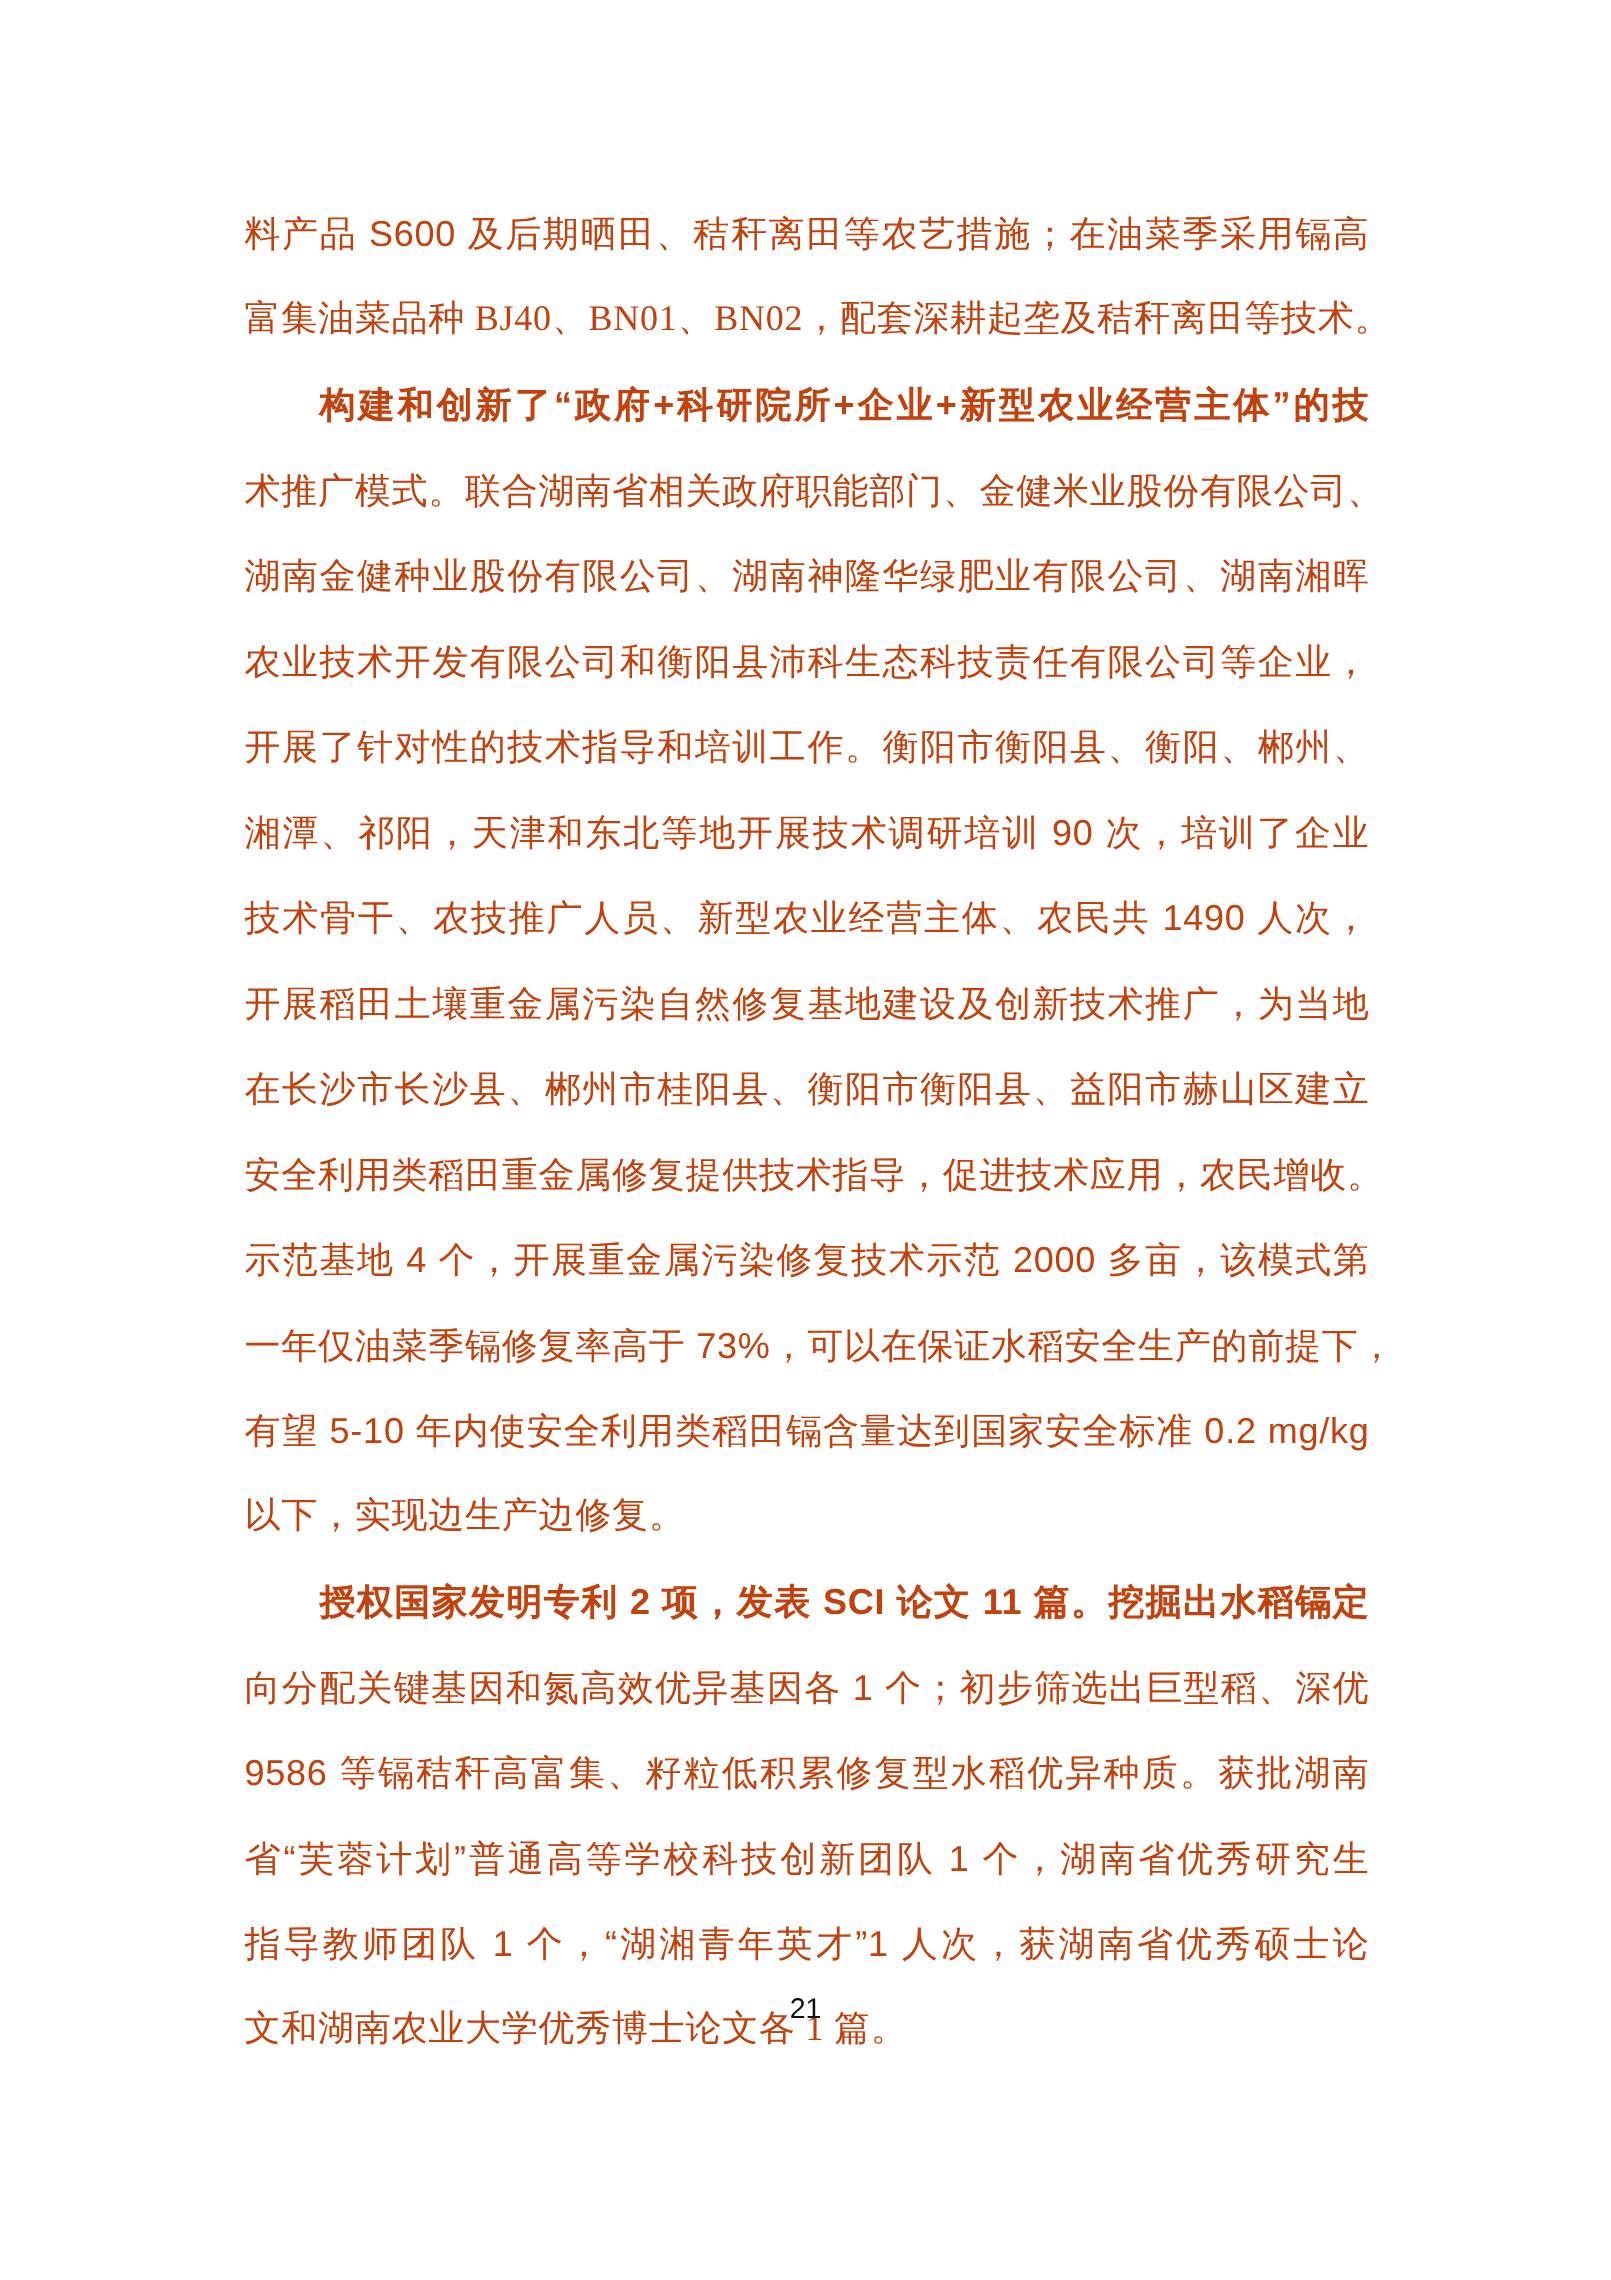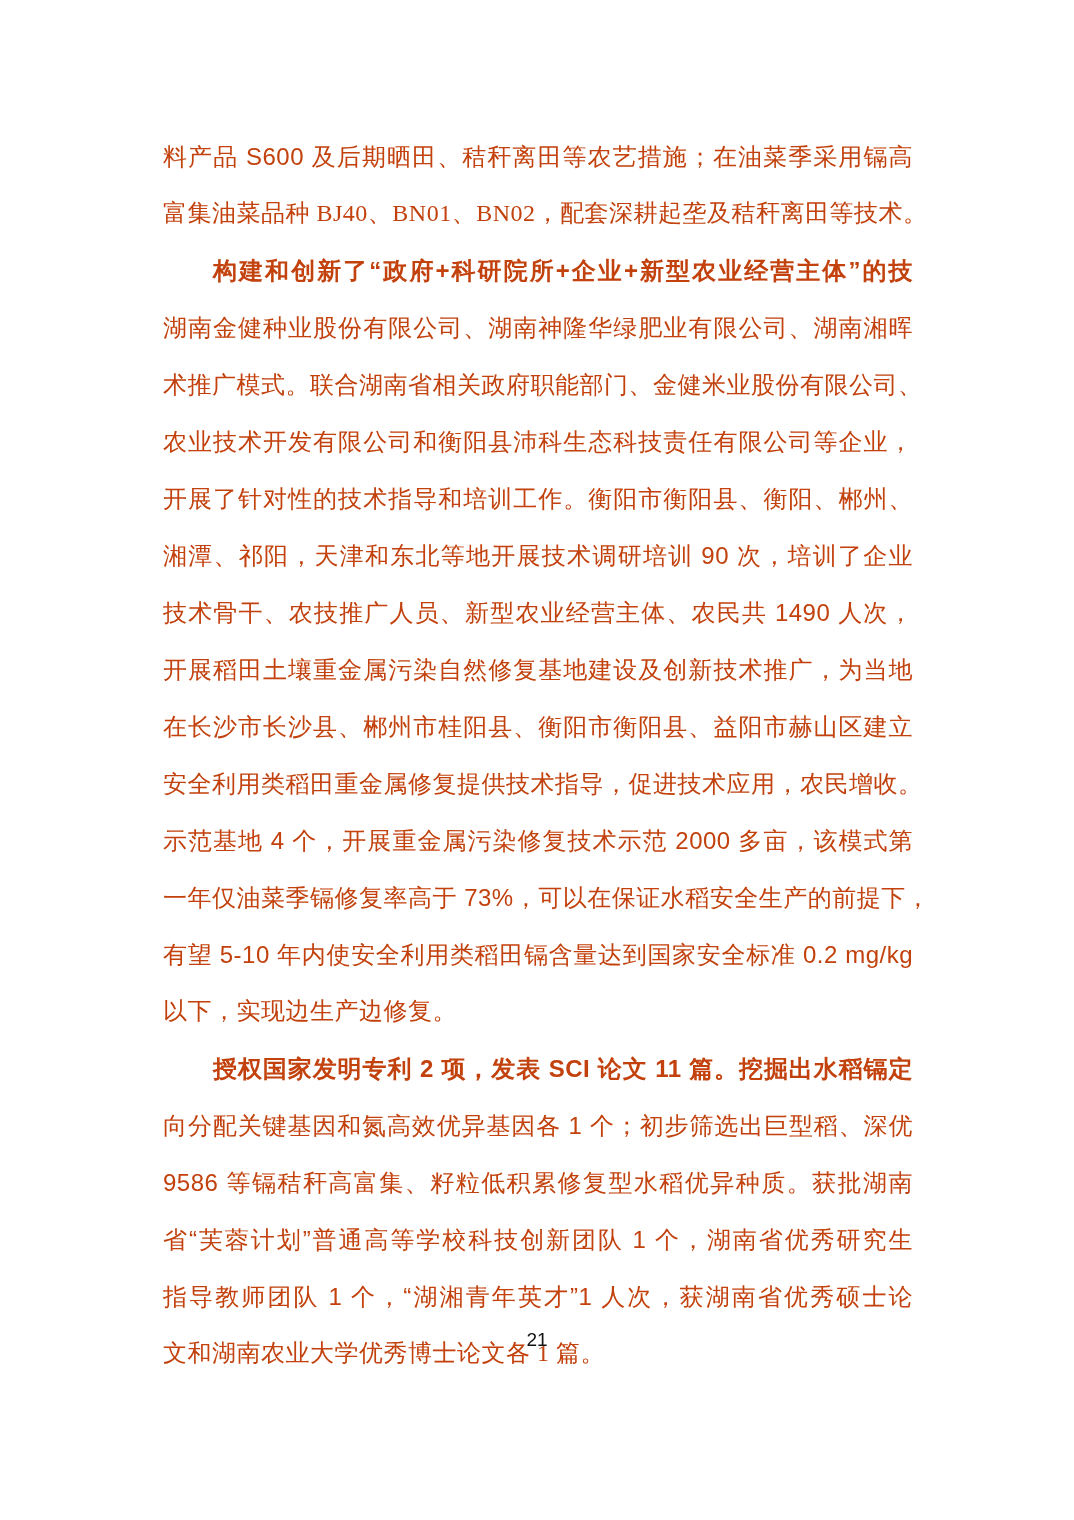--- a/index.html
+++ b/index.html
@@ -60,22 +60,22 @@
 </style>
 </head>
 <body>
 
 <div class="page">
 
   <div class="textblock">
     <div class="line">料产品 S600 及后期晒田、秸秆离田等农艺措施；在油菜季采用镉高</div>
     <div class="line pend">富集油菜品种 BJ40、BN01、BN02，配套深耕起垄及秸秆离田等技术。</div>
     <div class="line indent">构建和创新了“政府+科研院所+企业+新型农业经营主体”的技</div>
+    <div class="line">术推广模式。联合湖南省相关政府职能部门、金健米业股份有限公司、</div>
     <div class="line">湖南金健种业股份有限公司、湖南神隆华绿肥业有限公司、湖南湘晖</div>
-    <div class="line">术推广模式。联合湖南省相关政府职能部门、金健米业股份有限公司、</div>
     <div class="line">农业技术开发有限公司和衡阳县沛科生态科技责任有限公司等企业，</div>
     <div class="line">开展了针对性的技术指导和培训工作。衡阳市衡阳县、衡阳、郴州、</div>
     <div class="line">湘潭、祁阳，天津和东北等地开展技术调研培训 90 次，培训了企业</div>
     <div class="line">技术骨干、农技推广人员、新型农业经营主体、农民共 1490 人次，</div>
     <div class="line">开展稻田土壤重金属污染自然修复基地建设及创新技术推广，为当地</div>
     <div class="line">在长沙市长沙县、郴州市桂阳县、衡阳市衡阳县、益阳市赫山区建立</div>
     <div class="line">安全利用类稻田重金属修复提供技术指导，促进技术应用，农民增收。</div>
     <div class="line">示范基地 4 个，开展重金属污染修复技术示范 2000 多亩，该模式第</div>
     <div class="line">一年仅油菜季镉修复率高于 73%，可以在保证水稻安全生产的前提下，</div>
     <div class="line">有望 5-10 年内使安全利用类稻田镉含量达到国家安全标准 0.2 mg/kg</div>

